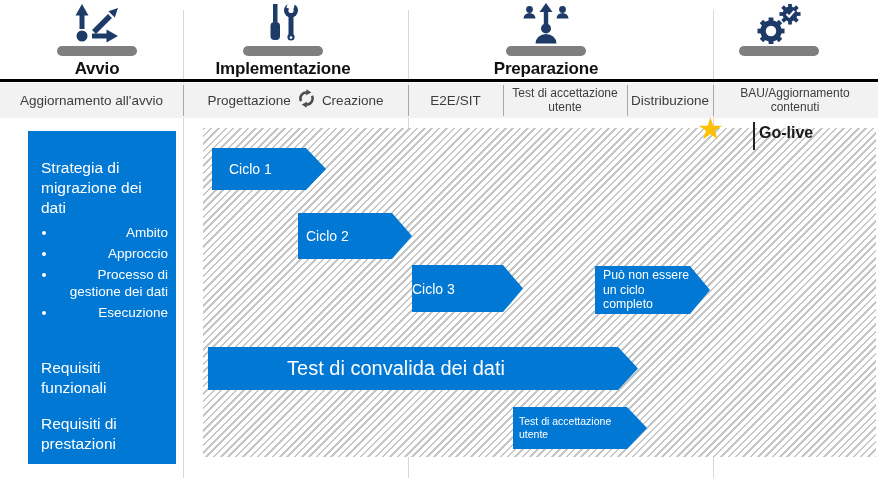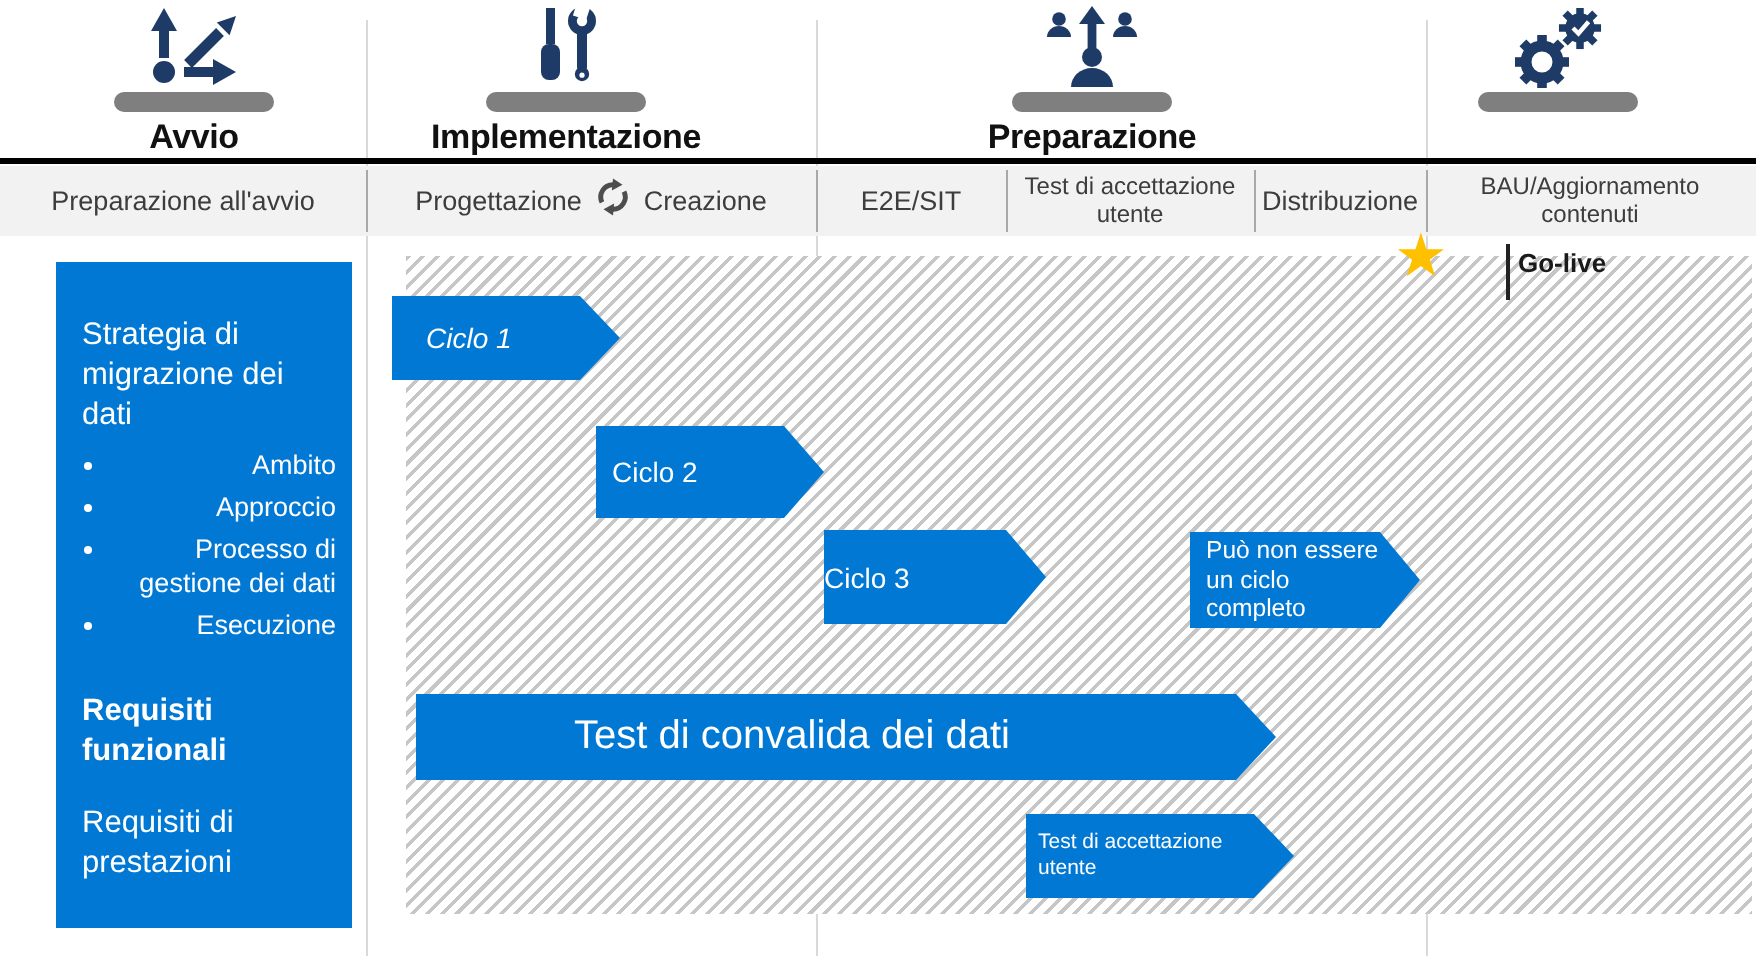--- a/index.html
+++ b/index.html
@@ -21,41 +21,41 @@
         font-size:13.5px;color:#3d3d3d;text-align:center;line-height:1.15;}
   .cell.small{font-size:12px;}
   .syncwrap{display:inline-flex;align-items:center;gap:6px;}
   
   .sidebar{position:absolute;left:28px;top:131px;width:148px;height:333px;background:#0078d4;
            color:#fff;box-sizing:border-box;padding:27px 8px 0 13px;}
   .sidebar .head{font-size:15.5px;line-height:1.28;}
   .sidebar ul{margin:7px 0 0 0;padding:0 0 0 16px;font-size:13.5px;line-height:1.3;}
   .sidebar li{margin:3px 0;text-align:right;}
   .sidebar .req{font-size:15.5px;line-height:1.28;}
-  .req1{margin-top:25px;font-weight:bold;} .req2{margin-top:16px;}
+  .req1{margin-top:37px;} .req2{margin-top:16px;}
   
   .hatch{position:absolute;left:203px;top:128px;width:673px;height:329px;
     background:repeating-linear-gradient(135deg,#c6c6c6 0,#c6c6c6 1.8px,#ffffff 1.8px,#ffffff 5.2px);}
   
   .arrow{position:absolute;background:#0078d4;color:#fff;display:flex;align-items:center;
          box-sizing:border-box;
          clip-path:polygon(0 0,calc(100% - 20px) 0,100% 50%,calc(100% - 20px) 100%,0 100%);}
-  .a-c1{left:196px;top:148px;width:114px;height:42px;padding-left:17px;font-size:14px;font-style:italic;}
+  .a-c1{left:212px;top:148px;width:114px;height:42px;padding-left:17px;font-size:14px;}
   .a-c2{left:298px;top:213px;width:114px;height:46px;padding-left:8px;font-size:14px;}
   .a-c3{left:412px;top:265px;width:111px;height:47px;font-size:14px;}
   .a-partial{left:595px;top:266px;width:115px;height:48px;padding:2px 20px 2px 8px;
              font-size:12.3px;line-height:1.18;}
   .a-valid{left:208px;top:347px;width:430px;height:43px;justify-content:center;
            padding-right:54px;font-size:20px;}
   .a-uat{left:513px;top:407px;width:134px;height:42px;padding:2px 20px 2px 6px;
          font-size:10.5px;line-height:1.25;}
   
   .star{position:absolute;left:697px;top:114px;font-size:30px;line-height:1;color:#ffc000;}
   .gl-tick{position:absolute;left:753px;top:122px;width:2px;height:28px;background:#222;}
-  .gl-label{position:absolute;left:759px;top:124px;font-size:13px;font-weight:700;color:#1a1a1a;}
+  .gl-label{position:absolute;left:759px;top:124px;font-size:16px;font-weight:700;color:#1a1a1a;}
   .migr-title{position:absolute;left:520px;top:138px;width:348px;text-align:right;
               font-size:19px;font-weight:700;color:#141414;letter-spacing:-0.2px;}
   svg .navy{fill:#1e3a66;}
   .syncicon{display:inline-block;}
 </style>
 </head>
 <body>
 
 <div class="stage">
 
@@ -149,21 +149,21 @@
   </div>
 
   <div class="blackline"></div>
   <div class="strip"></div>
   <div class="cellline" style="left:183px"></div>
   <div class="cellline" style="left:408px"></div>
   <div class="cellline" style="left:503px"></div>
   <div class="cellline" style="left:627px"></div>
   <div class="cellline" style="left:713px"></div>
 
-  <div class="cell" style="left:0;width:183px">Preparazione all'avvio</div>
+  <div class="cell" style="left:0;width:183px">Aggiornamento all'avvio</div>
 
   <div class="cell" style="left:183px;width:225px">
     <span class="syncwrap">
       <span>Progettazione</span>
       <span class="syncicon">
         <svg viewBox="0 0 20 20" width="19" height="19">
           <path d="M4.2 12.8 A6.4 6.4 0 0 1 10 3.6" fill="none" stroke="#4d4d4d" stroke-width="2.6"></path>
           <path d="M15.8 7.2 A6.4 6.4 0 0 1 10 16.4" fill="none" stroke="#4d4d4d" stroke-width="2.6"></path>
           <polygon points="10,0.2 15,3.6 9.4,6.6" fill="#4d4d4d"></polygon>
           <polygon points="10,19.8 5,16.4 10.6,13.4" fill="#4d4d4d"></polygon>

